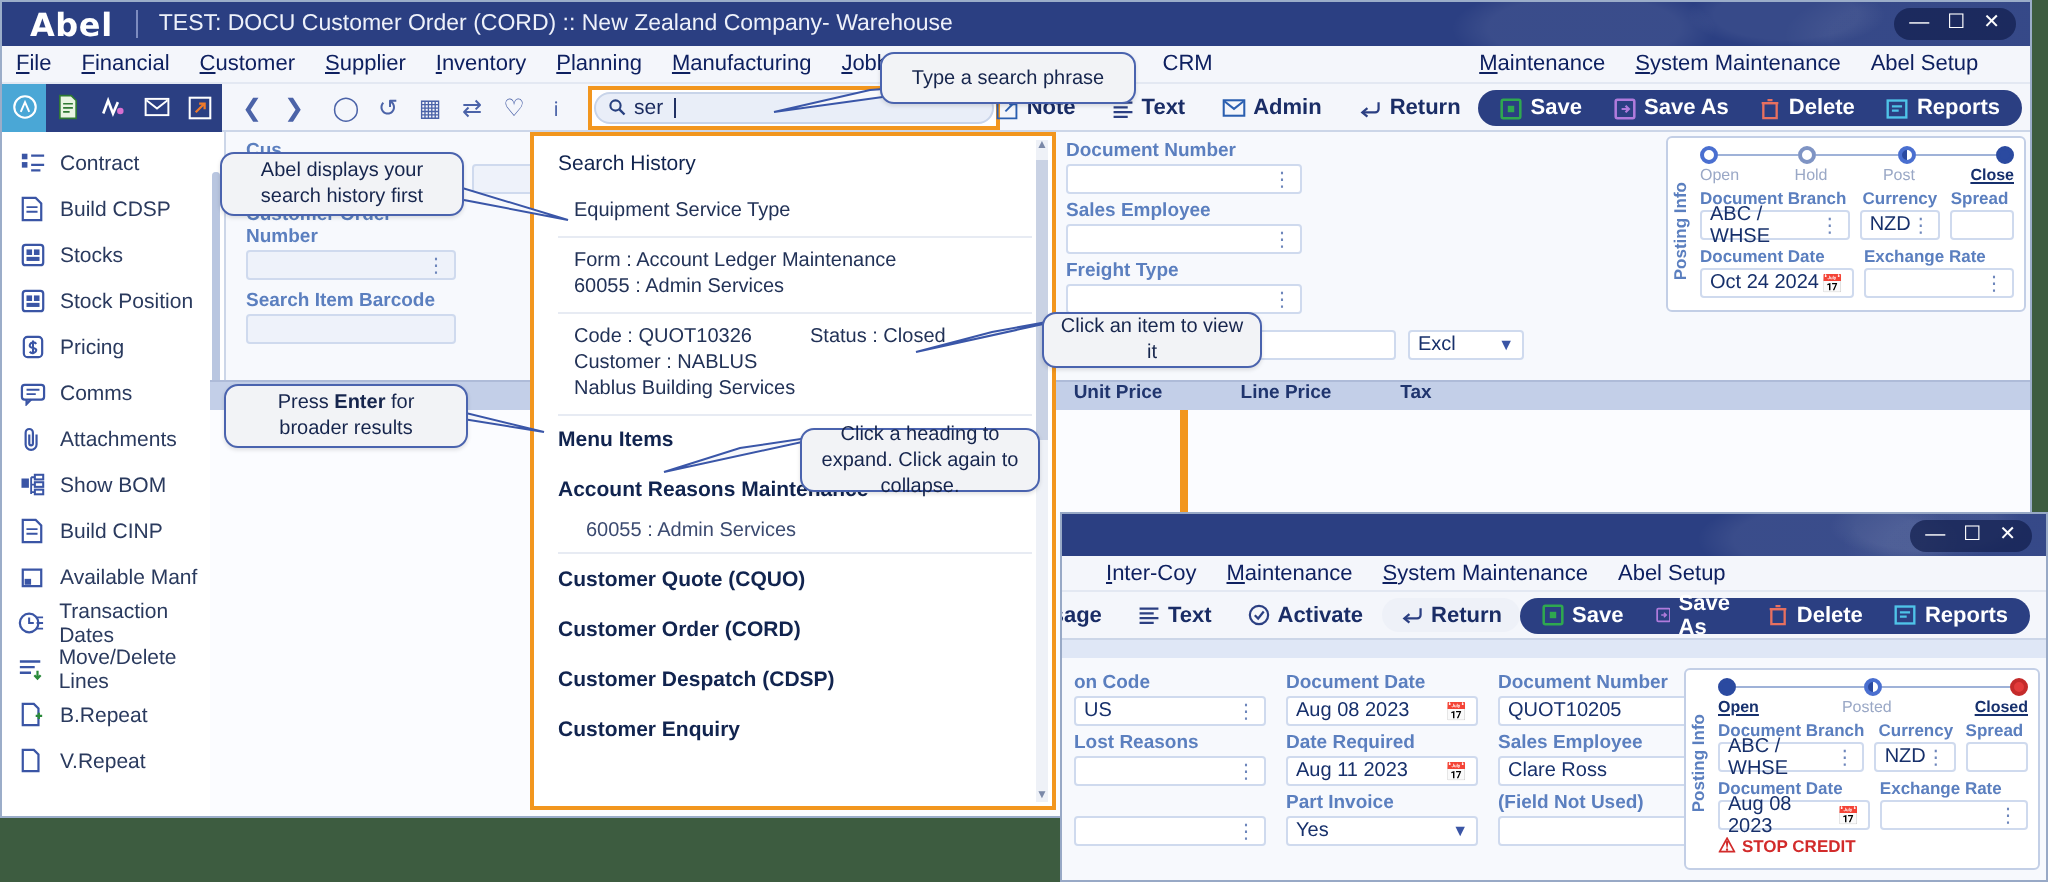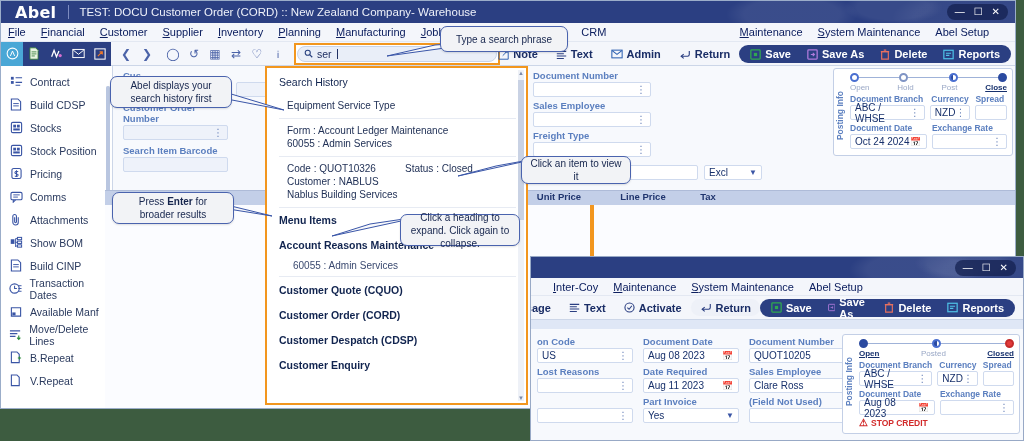--- a/index.html
+++ b/index.html
@@ -451,36 +451,36 @@
             <span class="nav-ic">
                 <svg width="12" height="13" viewBox="0 0 13 14">
                   <path d="M1.5 1h7l3 3v9h-10z" fill="none" stroke="#3a55a5" stroke-width="1.2"></path>
                   <path d="M3.5 6h6M3.5 8.5h6" stroke="#3a55a5" stroke-width="1"></path>
                 </svg>
               </span>
             <span>Build CINP</span>
           </div>
           <div class="nav-item">
             <span class="nav-ic">
+                <svg width="12" height="13" viewBox="0 0 13 14">
+                  <path d="M1.5 3 h10 v9 h-10z" fill="none" stroke="#3a55a5" stroke-width="1.2"></path>
+                  <rect x="2.5" y="8" width="3.5" height="3.2" fill="#3a55a5"></rect>
+                </svg>
+              </span>
+            <span>Available Manf</span>
+          </div>
+          <div class="nav-item">
+            <span class="nav-ic">
                 <svg width="13" height="13" viewBox="0 0 14 14">
                   <circle cx="6" cy="7" r="5" fill="none" stroke="#3a55a5" stroke-width="1.2"></circle>
                   <path d="M6 4v3h2.5" stroke="#3a55a5" stroke-width="1.1" fill="none"></path>
                   <path d="M10 4h3.5M10 7h3.5M10 10h3.5" stroke="#3a55a5" stroke-width="1"></path>
                 </svg>
               </span>
             <span>Transaction Dates</span>
-          </div>
-          <div class="nav-item">
-            <span class="nav-ic">
-                <svg width="12" height="13" viewBox="0 0 13 14">
-                  <path d="M1.5 3 h10 v9 h-10z" fill="none" stroke="#3a55a5" stroke-width="1.2"></path>
-                  <rect x="2.5" y="8" width="3.5" height="3.2" fill="#3a55a5"></rect>
-                </svg>
-              </span>
-            <span>Available Manf</span>
           </div>
           <div class="nav-item">
             <span class="nav-ic">
                 <svg width="13" height="13" viewBox="0 0 14 14">
                   <path d="M1 3h11M1 6h8M1 9h6" stroke="#3a55a5" stroke-width="1.3"></path>
                   <path d="M10.5 8v4M8.8 10.4l1.7 1.8 1.7-1.8" stroke="#2a8a3a" stroke-width="1.2" fill="none"></path>
                 </svg>
               </span>
             <span>Move/Delete Lines</span>
           </div>

